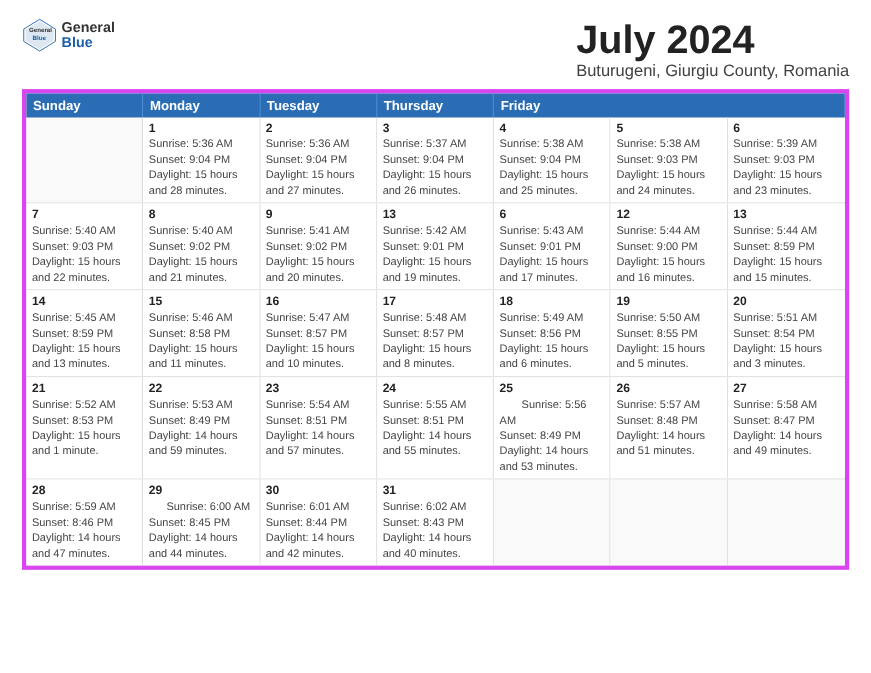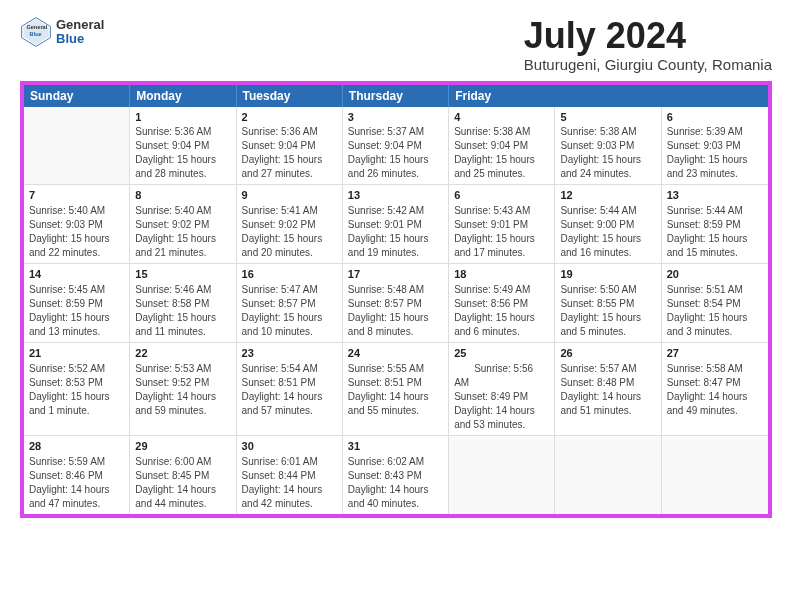--- a/index.html
+++ b/index.html
@@ -229,21 +229,21 @@
 Sunset: 8:54 PM
 Daylight: 15 hours
 and 3 minutes.</span></div>
         </div>
         <div class="cal-row">
           <div class="cal-cell"><span class="day-num">21</span><span class="cell-text" style="white-space: pre-line;">Sunrise: 5:52 AM
 Sunset: 8:53 PM
 Daylight: 15 hours
 and 1 minute.</span></div>
           <div class="cal-cell"><span class="day-num">22</span><span class="cell-text" style="white-space: pre-line;">Sunrise: 5:53 AM
-Sunset: 9:52 PM
+Sunset: 8:49 PM
 Daylight: 14 hours
 and 59 minutes.</span></div>
           <div class="cal-cell"><span class="day-num">23</span><span class="cell-text" style="white-space: pre-line;">Sunrise: 5:54 AM
 Sunset: 8:51 PM
 Daylight: 14 hours
 and 57 minutes.</span></div>
           <div class="cal-cell"><span class="day-num">24</span><span class="cell-text" style="white-space: pre-line;">Sunrise: 5:55 AM
 Sunset: 8:51 PM
 Daylight: 14 hours
 and 55 minutes.</span></div>
@@ -258,21 +258,21 @@
           <div class="cal-cell"><span class="day-num">27</span><span class="cell-text" style="white-space: pre-line;">Sunrise: 5:58 AM
 Sunset: 8:47 PM
 Daylight: 14 hours
 and 49 minutes.</span></div>
         </div>
         <div class="cal-row">
           <div class="cal-cell"><span class="day-num">28</span><span class="cell-text" style="white-space: pre-line;">Sunrise: 5:59 AM
 Sunset: 8:46 PM
 Daylight: 14 hours
 and 47 minutes.</span></div>
-          <div class="cal-cell"><span class="day-num">29</span><span class="cell-text" style="white-space: pre-line;">Sunrise: 6:00 AM
+          <div class="cal-cell"><span class="day-num">29</span><span class="cell-text" style="white-space: pre-line; margin-left: 16px;">Sunrise: 6:00 AM
 Sunset: 8:45 PM
 Daylight: 14 hours
 and 44 minutes.</span></div>
           <div class="cal-cell"><span class="day-num">30</span><span class="cell-text" style="white-space: pre-line;">Sunrise: 6:01 AM
 Sunset: 8:44 PM
 Daylight: 14 hours
 and 42 minutes.</span></div>
           <div class="cal-cell"><span class="day-num">31</span><span class="cell-text" style="white-space: pre-line;">Sunrise: 6:02 AM
 Sunset: 8:43 PM
 Daylight: 14 hours

